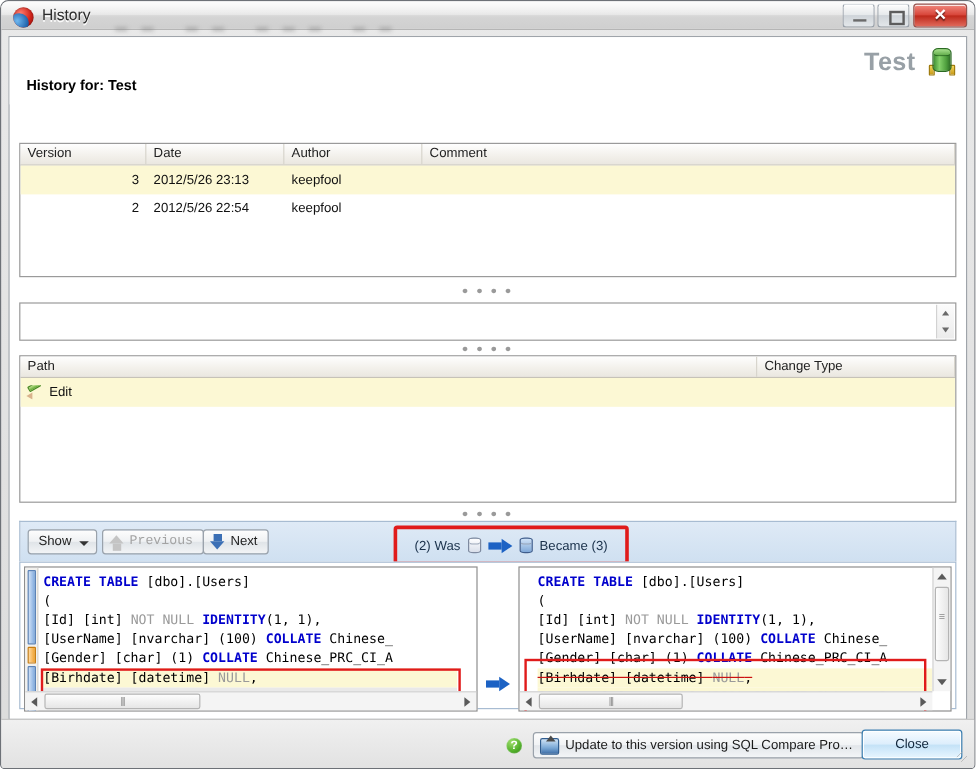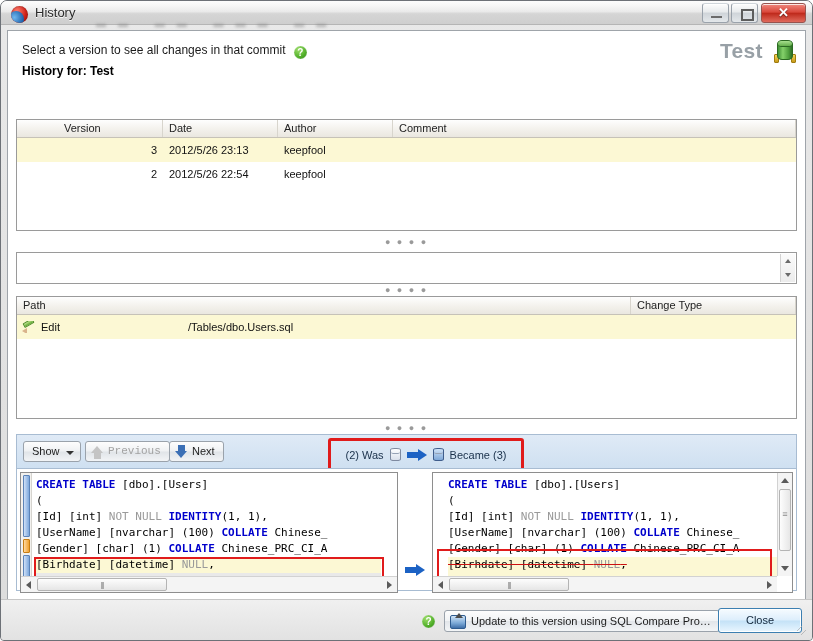--- a/index.html
+++ b/index.html
@@ -168,21 +168,21 @@
   .grid-row {
     display:flex; height:24px; align-items:center;
     font-size:11px; color:#111;
   }
   .grid-row.sel { background:#fcf8d4; }
   .grid-row .cell { padding:0 6px; overflow:hidden; white-space:nowrap; }
   .cell.right { text-align:right; }
 
   
   #version-panel { top:88px; height:112px; }
-  .vcol1 { width:105px;margin-left:41px; } .vcol2 { width:115px; } .vcol3 { width:115px; } .vcol4 { flex:1; }
+  .vcol1 { width:105px; } .vcol2 { width:115px; } .vcol3 { width:115px; } .vcol4 { flex:1; }
 
   
   #comment-panel {
     position:absolute; left:8px; right:8px; top:221px; height:32px;
     border:1px solid #9a9a9a; background:#fff;
   }
   #comment-input {
     position:absolute; left:0; top:0; right:18px; bottom:0;
     border:0; outline:none; background:transparent;
     font-family:"Liberation Sans", sans-serif; font-size:11px;
@@ -436,24 +436,20 @@
     <div class="wbtn" id="btn-min"></div>
     <div class="wbtn" id="btn-max"></div>
     <div class="wbtn" id="btn-close">
       <span class="x">✕</span>
     </div>
   </div>
 
   <div id="client">
 
     <div id="hdr">
-      <div id="hint">
-        <span>Select a version to see all changes in that commit</span>
-        <span class="help-icon">?</span>
-      </div>
       <div id="history-for">History for: Test</div>
       <div id="brand">
         <span>Test</span>
         <span id="brand-icon">
           <span class="clipL"></span>
           <span class="clipR"></span>
           <span class="can"></span>
         </span>
       </div>
     </div>
@@ -499,21 +495,20 @@
         <div class="col ccol1">Change Type</div>
       </div>
       <div class="grid-body">
         <div class="grid-row sel">
           <div class="cell ccol1">
             <span class="pencil">
               <span class="body"></span>
               <span class="tip"></span>
             </span><span>Edit</span>
           </div>
-          <div class="cell ccol2">/Tables/dbo.Users.sql</div>
         </div>
       </div>
     </div>
 
     <div class="splitter" style="top:392px">● ● ● ●</div>
 
     <div id="diff-toolbar">
       <div class="tbtn" id="btn-show">
         <span>Show</span>
         <span class="caret"></span>

